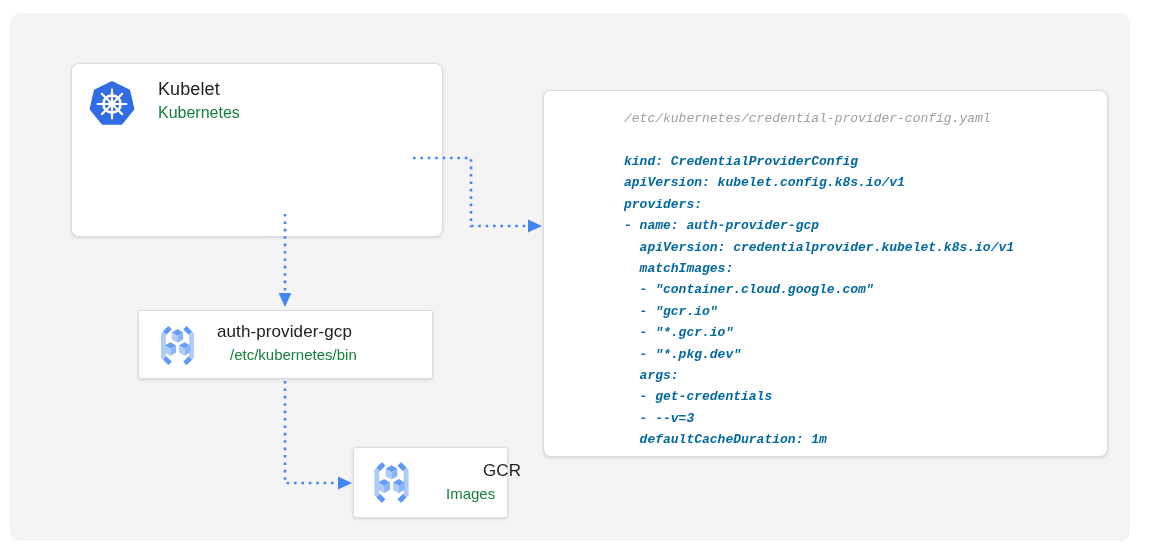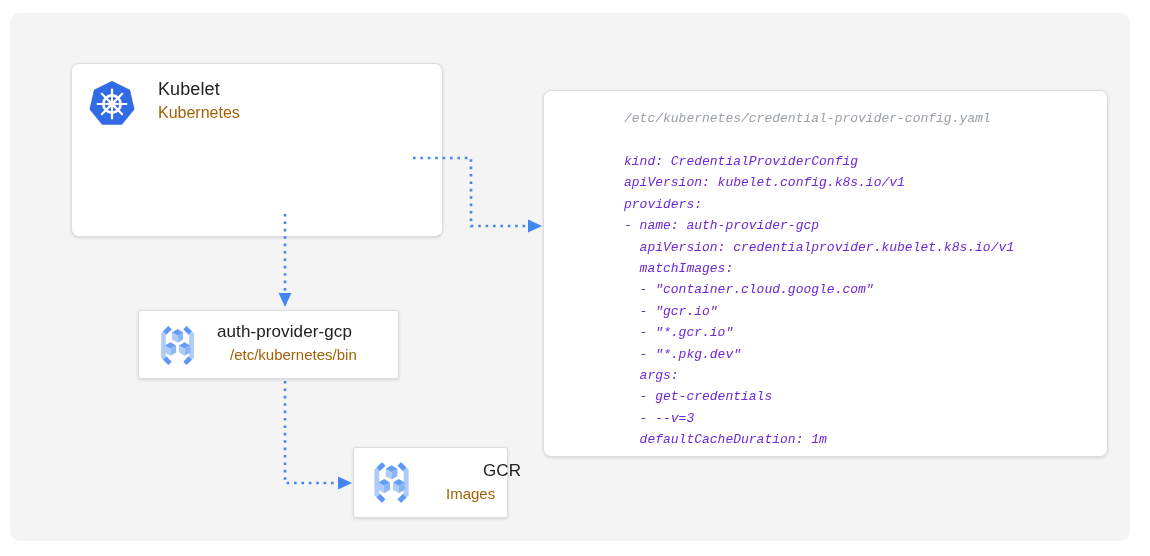--- a/index.html
+++ b/index.html
@@ -13,25 +13,25 @@
     position: absolute; left: 10px; top: 13px; width: 1120px; height: 528px;
     background: #f4f4f5; border-radius: 10px;
   }
   .card {
     position: absolute; background: #ffffff;
     border: 1px solid #dcdde0;
     box-shadow: 0 1px 3px rgba(60,64,67,0.18);
   }
   .card-kubelet { left: 71px; top: 63px; width: 372px; height: 174px; border-radius: 8px; }
   .card-code   { left: 543px; top: 42px; width: 565px; height: 367px; border-radius: 8px; margin-top: 48px; }
-  .card-auth   { left: 138px; top: 310px; width: 261px; height: 69px; border-radius: 3px; }
+  .card-auth   { left: 138px; top: 310px; width: 295px; height: 69px; border-radius: 3px; }
   .card-gcr    { left: 353px; top: 447px; width: 155px; height: 71px; border-radius: 3px; }
 
   .node-title { position: absolute; font-size: 17px; color: #202124; letter-spacing: 0.1px; }
-  .node-sub   { position: absolute; font-size: 15px; color: #a16207; }
+  .node-sub   { position: absolute; font-size: 15px; color: #15803d; }
 
   .k8s-title { left: 86px; top: 15px; font-size: 18px; }
   .k8s-sub   { left: 86px; top: 40px; font-size: 16px; }
   .k8s-flags {
     position: absolute; left: 86px; top: 77px;
     font-size: 15px; line-height: 24px; color: #7b7f85; white-space: pre-line;
   }
   .k8s-icon { position: absolute; left: 16px; top: 16px; width: 48px; height: 48px; }
 
   .auth-icon { position: absolute; left: 16px; top: 12px; width: 45px; height: 45px; }
@@ -44,22 +44,22 @@
 
   .code-inner { position: absolute; left: 80px; top: 18px; right: 16px; }
   .code-filename {
     font-family: "Liberation Mono", monospace;
     font-style: italic; font-size: 13px; line-height: 20px; color: #9aa0a6;
     white-space: pre;
   }
   .code-body {
     margin-top: 22px;
     font-family: "Liberation Mono", monospace;
-    font-style: italic; font-weight: 400;
-    font-size: 13px; line-height: 21.4px; color: #6d28d9;
+    font-style: italic; font-weight: 700;
+    font-size: 13px; line-height: 21.4px; color: #0369a1;
     white-space: pre;
   }
 
   .connector-layer {
     position: absolute; left: 0; top: 0; width: 1150px; height: 556px;
     pointer-events: none;
   }
   .dotline { fill: none; stroke: #4285f4; stroke-width: 2.6; stroke-dasharray: 2.6 4.8; }
   .arrowhead { fill: #4285f4; stroke: none; }
 </style>

